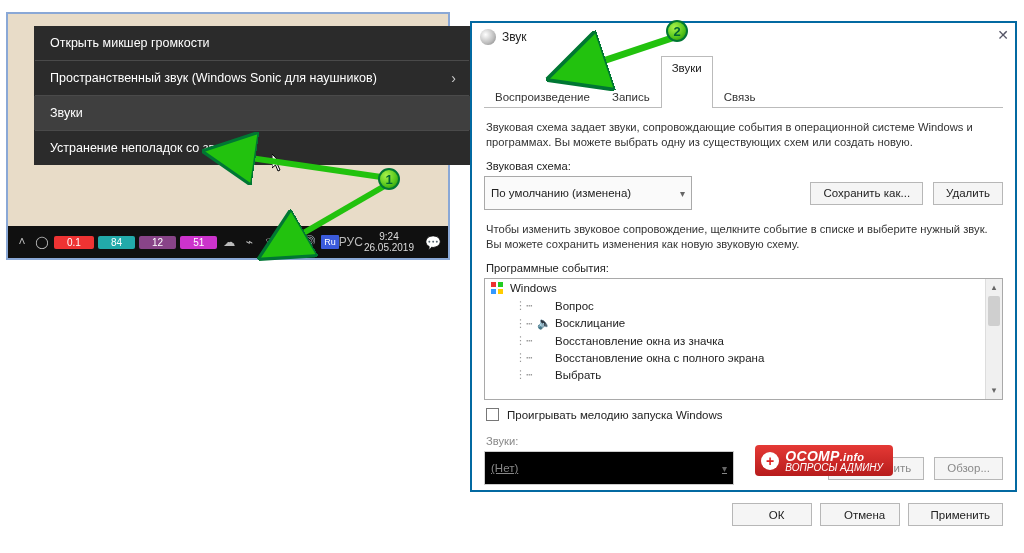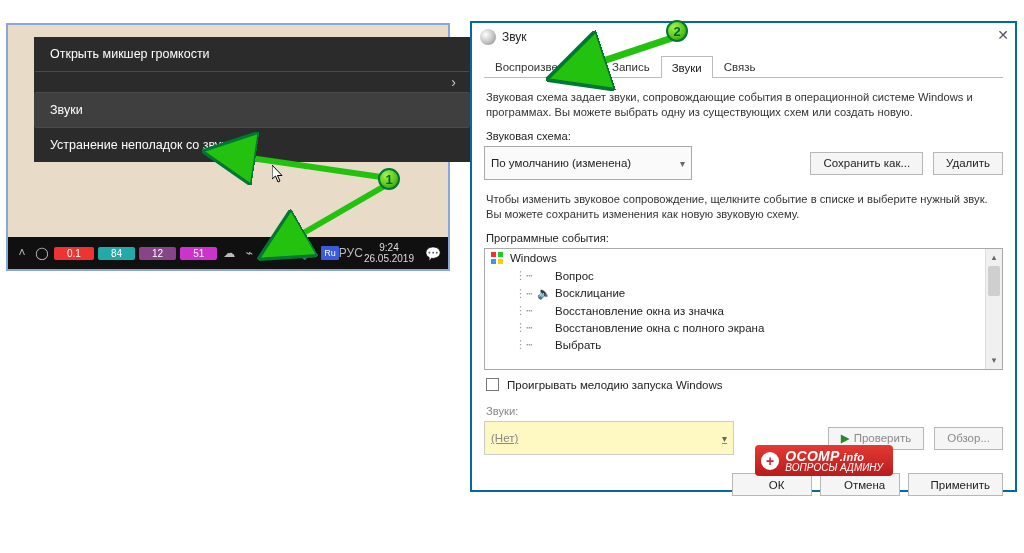--- a/index.html
+++ b/index.html
@@ -1,20 +1,20 @@
 <!DOCTYPE html>
 <html><head>
   <meta charset="utf-8">
   <style>
     * { box-sizing: border-box; margin: 0; padding: 0; font-family: "Segoe UI", Tahoma, sans-serif; }
     body { width: 1024px; height: 553px; background: #fff; position: relative; overflow: hidden; }
 
     
     .left-wrap {
-      position: absolute; top: 23px; left: 6px; width: 444px; height: 248px;
+      position: absolute; top: 12px; left: 6px; width: 444px; height: 248px;
       border: 2px solid #8aa8d6; background: #e8dcc8;
     }
     .ctx-menu {
       position: absolute; top: 12px; left: 26px; width: 436px;
       background: #2b2b2b; color: #fff; font-size: 12.5px;
     }
     .ctx-item {
       padding: 10px 16px; cursor: default; position: relative;
     }
     .ctx-item.hi { background: #3f3f3f; }
@@ -40,29 +40,29 @@
       border:2px solid #0369a1; background:#fff; color:#222;
     }
     .dlg-titlebar{ height:28px; display:flex; align-items:center; padding:0 8px; font-size:12px; position:relative;}
     .dlg-titleico{ width:16px;height:16px; border-radius:50%; background:radial-gradient(circle at 35% 35%, #fff, #bbb 60%, #777); margin-right:6px;}
     .dlg-x{ position:absolute; right:6px; top:4px; color:#556; font-size:14px; }
     .dlg-inner{ padding:0 12px 10px 12px; }
 
     .tabs{ display:flex; border-bottom:1px solid #bbb; font-size:11.5px; margin-top:4px;}
     .tab{ padding:5px 10px 4px 10px; border:1px solid transparent; border-bottom:none; color:#222; cursor:default;}
     .tab.active{ border-color:#bbb; background:#fff; position:relative; top:1px;}
-    .tab.inactive{ color:#333; }
+    .tab.inactive{ color:#333;margin-top:30px; }
 
     .desc{ font-size:11.2px; color:#333; line-height:1.35; margin:12px 2px 10px 2px;}
     .lbl{ font-size:11.2px; margin:4px 2px;}
     .lbl.disabled{ color:#888;}
 
     .row-scheme{ display:flex; align-items:center; gap:10px; margin:4px 0 10px 0;}
     .combo{ border:1px solid #a9a9a9; height:23px; width:208px; display:flex; align-items:center; justify-content:space-between; padding:16px 6px; font-size:11.5px; background:#fafafa;}
-    .combo.disabled{ color:#888; border-color:#ccc; background:#fef9c3;text-decoration:underline;}
+    .combo.disabled{ color:#888; border-color:#ccc; background:#000000;text-decoration:underline;}
     .combo .dd{ color:#666; font-size:10px; }
     .btn{ border:1px solid #b7b7b7; background:#f5f5f5; height:23px; padding:0 12px; font-size:11.5px; display:inline-flex; align-items:center; cursor:default;}
     .btn.disabled{ color:#8a8a8a;}
     .spacer{ flex:1; }
 
     .listbox{ border:1px solid #a9a9a9; height:122px; margin:4px 0 8px 0; overflow:hidden; position:relative; font-size:11.5px; background:#fff;}
     .listbox-inner{ position:absolute; inset:0 17px 0 0; overflow:hidden;}
     .lv-head{ display:flex; align-items:center; gap:6px; padding:3px 6px;}
     .lv-winico{ width:13px;height:12px; display:inline-block; background:
       linear-gradient(#e33,#e33) 0 0/5px 5px no-repeat,
@@ -95,20 +95,21 @@
     .num-badge{ width:22px;height:22px;border-radius:50%;background:radial-gradient(circle at 35% 30%, #a8f34a, #53c41a 60%, #258006); border:2px solid #073; display:flex;align-items:center;justify-content:center; font:700 13px sans-serif; color:#063; position:absolute;}
   </style>
 </head>
 <body>
 
 <div class="left-wrap">
   <div class="ctx-menu">
     <div class="ctx-item"><span>Открыть микшер громкости</span></div>
     <div class="ctx-sep"></div>
     <div class="ctx-item">
+      <span>Пространственный звук (Windows Sonic для наушников)</span>
       <span class="ctx-chevron">›</span>
     </div>
     <div class="ctx-sep"></div>
     <div class="ctx-item hi"><span>Звуки</span></div>
     <div class="ctx-sep"></div>
     <div class="ctx-item"><span>Устранение неполадок со звуком</span></div>
   </div>
 
   <svg class="cursor-img" viewBox="0 0 12 18">
       <path d="M0 0 L0 14 L3.5 11 L6 17 L8 16 L5.5 10.5 L10 10.5 Z" fill="#fff" stroke="#000" stroke-width="1"></path>

